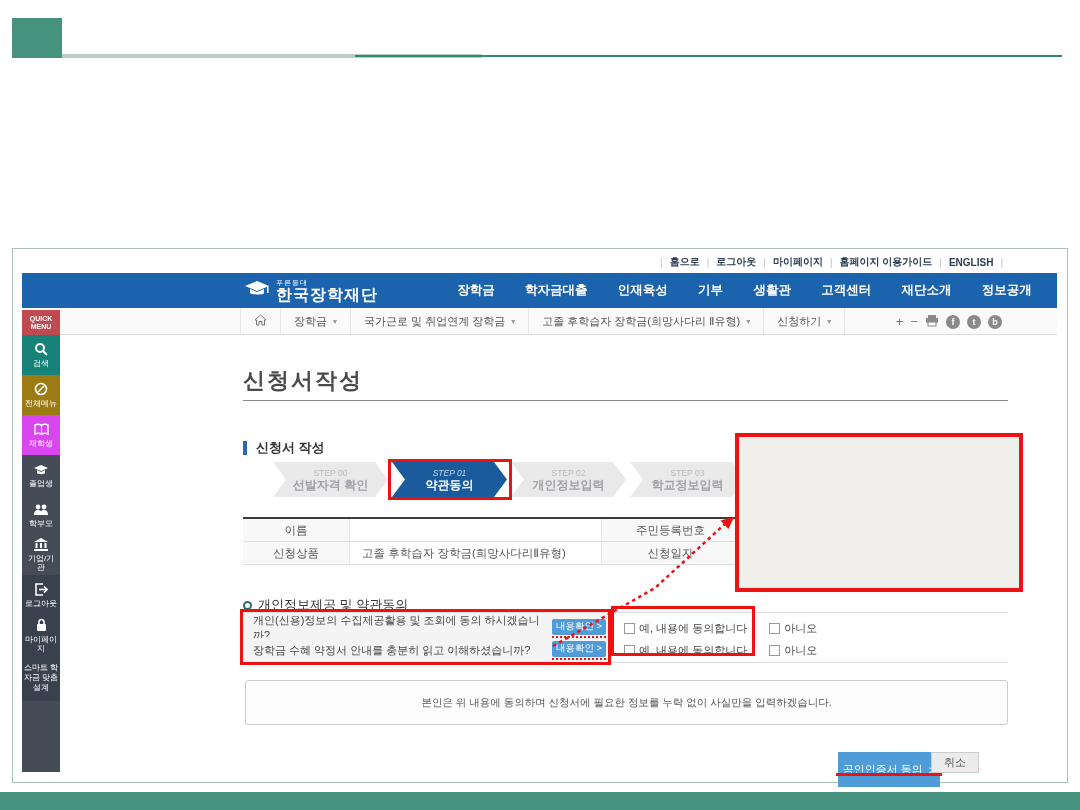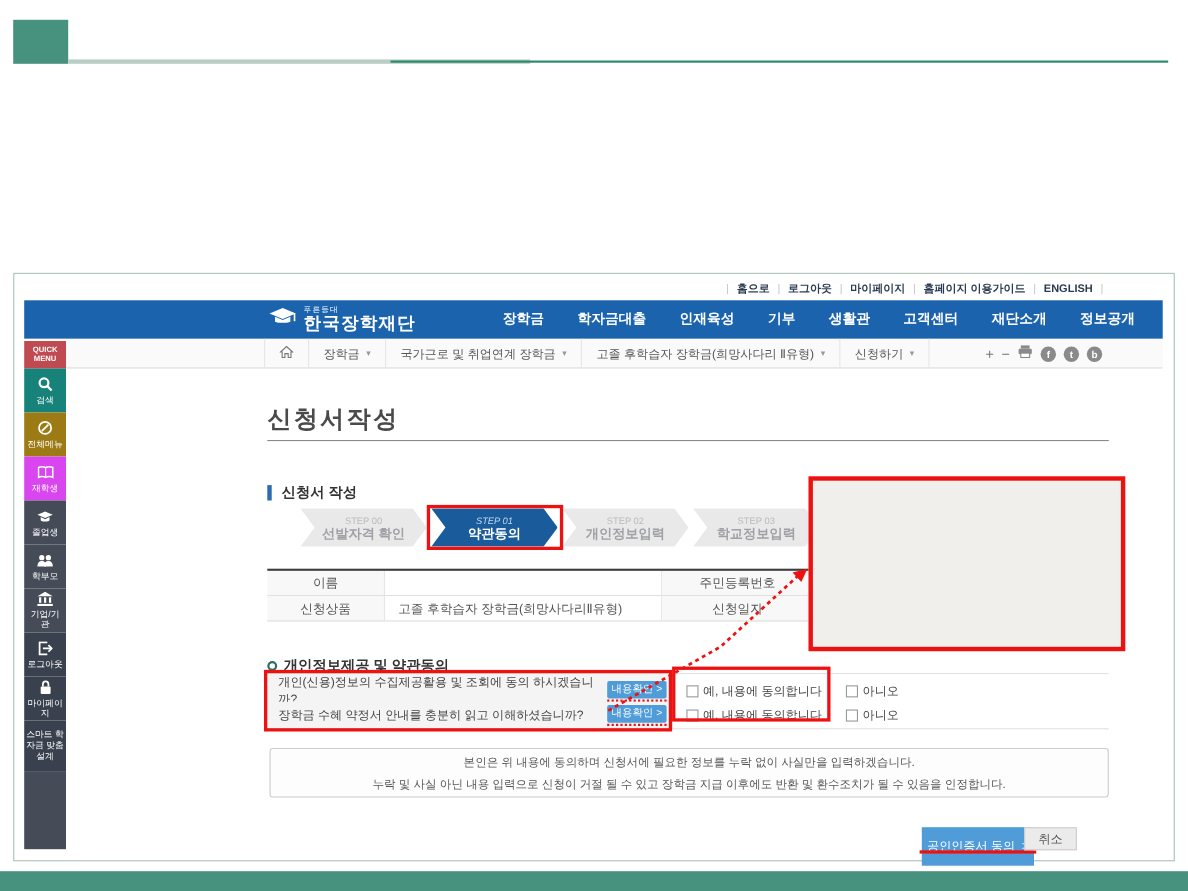--- a/index.html
+++ b/index.html
@@ -72,21 +72,21 @@
   .cell.vl { background:#fff; padding-left:12px; }
   .cell:nth-child(4n) { border-right:none; }
 
   
   .red-gray-box { position:absolute; left:735px; top:433px; width:288px; height:159px; background:#f0efec; border:4px solid #ee1111; z-index:10; }
 
   
   .arrow-svg { position:absolute; left:0; top:0; width:1080px; height:810px; pointer-events:none; z-index:11; }
 
   
-  .agree-head { position:absolute; left:243px; top:596px; font-size:13px; font-weight:bold; color:#333; display:flex; align-items:center; gap:6px; }
+  .agree-head { position:absolute; left:243px; top:596px; font-size:13px; font-weight:normal; color:#333; display:flex; align-items:center; gap:6px; }
   .ring { width:9px; height:9px; border:2.5px solid #2e6e64; border-radius:50%; }
   .agree-rows { position:absolute; left:243px; top:612px; width:765px; border-top:1px solid #ddd; }
   .agree-row { display:grid; grid-template-columns:369px auto; height:25px; border-bottom:1px solid #ddd; }
   .q-cell { background:#f4f4f4; display:flex; align-items:center; justify-content:space-between; padding:0 6px 0 10px; }
   .q-text { font-size:11px; color:#444; }
   .btn-wrap { border-bottom:2px dotted #ee1111; padding-bottom:1px; }
   .btn-confirm { display:flex; align-items:center; justify-content:center; width:54px; height:16px; background:#4f9cd8; color:#fff; font-size:9.5px; border:none; border-radius:2px; cursor:pointer; }
   .c-cell { background:#fff; display:flex; align-items:center; padding-left:12px; gap:22px; }
   .chk { display:flex; align-items:center; gap:4px; font-size:11px; color:#444; cursor:pointer; }
   .chk .box { width:11px; height:11px; border:1px solid #999; background:#fff; }
@@ -364,21 +364,20 @@
   <div class="agree-redbox-l"></div>
   <div class="agree-redbox-r"></div>
 
   <svg class="arrow-svg">
     <polyline points="553,646 655,588 726,523" fill="none" stroke="#ee1111" stroke-width="2.5" stroke-dasharray="3.5,3.5"></polyline>
     <polygon points="734,517 728.5,529 720.5,520.5" fill="#ee1111"></polygon>
   </svg>
 
   <div class="notice">
     <div>본인은 위 내용에 동의하며 신청서에 필요한 정보를 누락 없이 사실만을 입력하겠습니다.</div>
-    <div>누락 및 사실 아닌 내용 입력으로 신청이 거절 될 수 있고 장학금 지급 이후에도 반환 및 환수조치가 될 수 있음을 인정합니다.</div>
   </div>
 
   <button class="btn-primary">
     <span>공인인증서 동의</span>
     <span>&gt;</span>
   </button>
   <div class="btn-primary-underline"></div>
   <button class="btn-cancel">취소</button>
 
   <div class="bottom-bar"></div>

